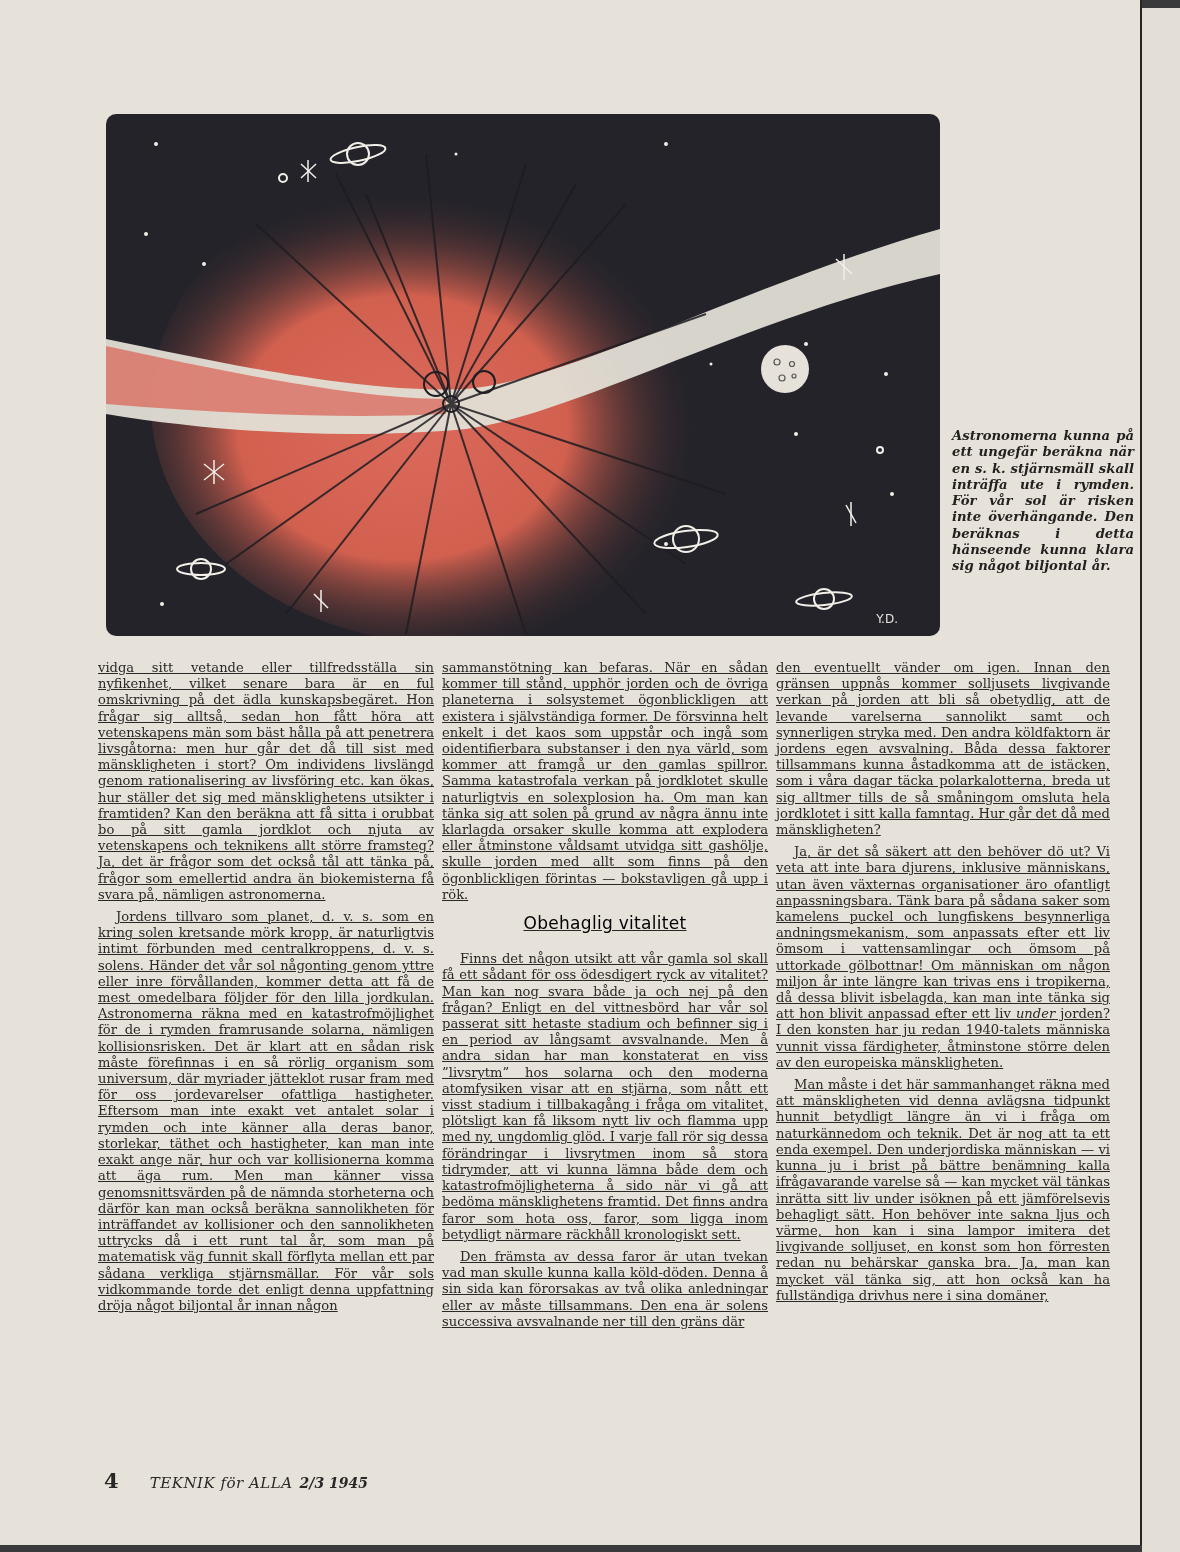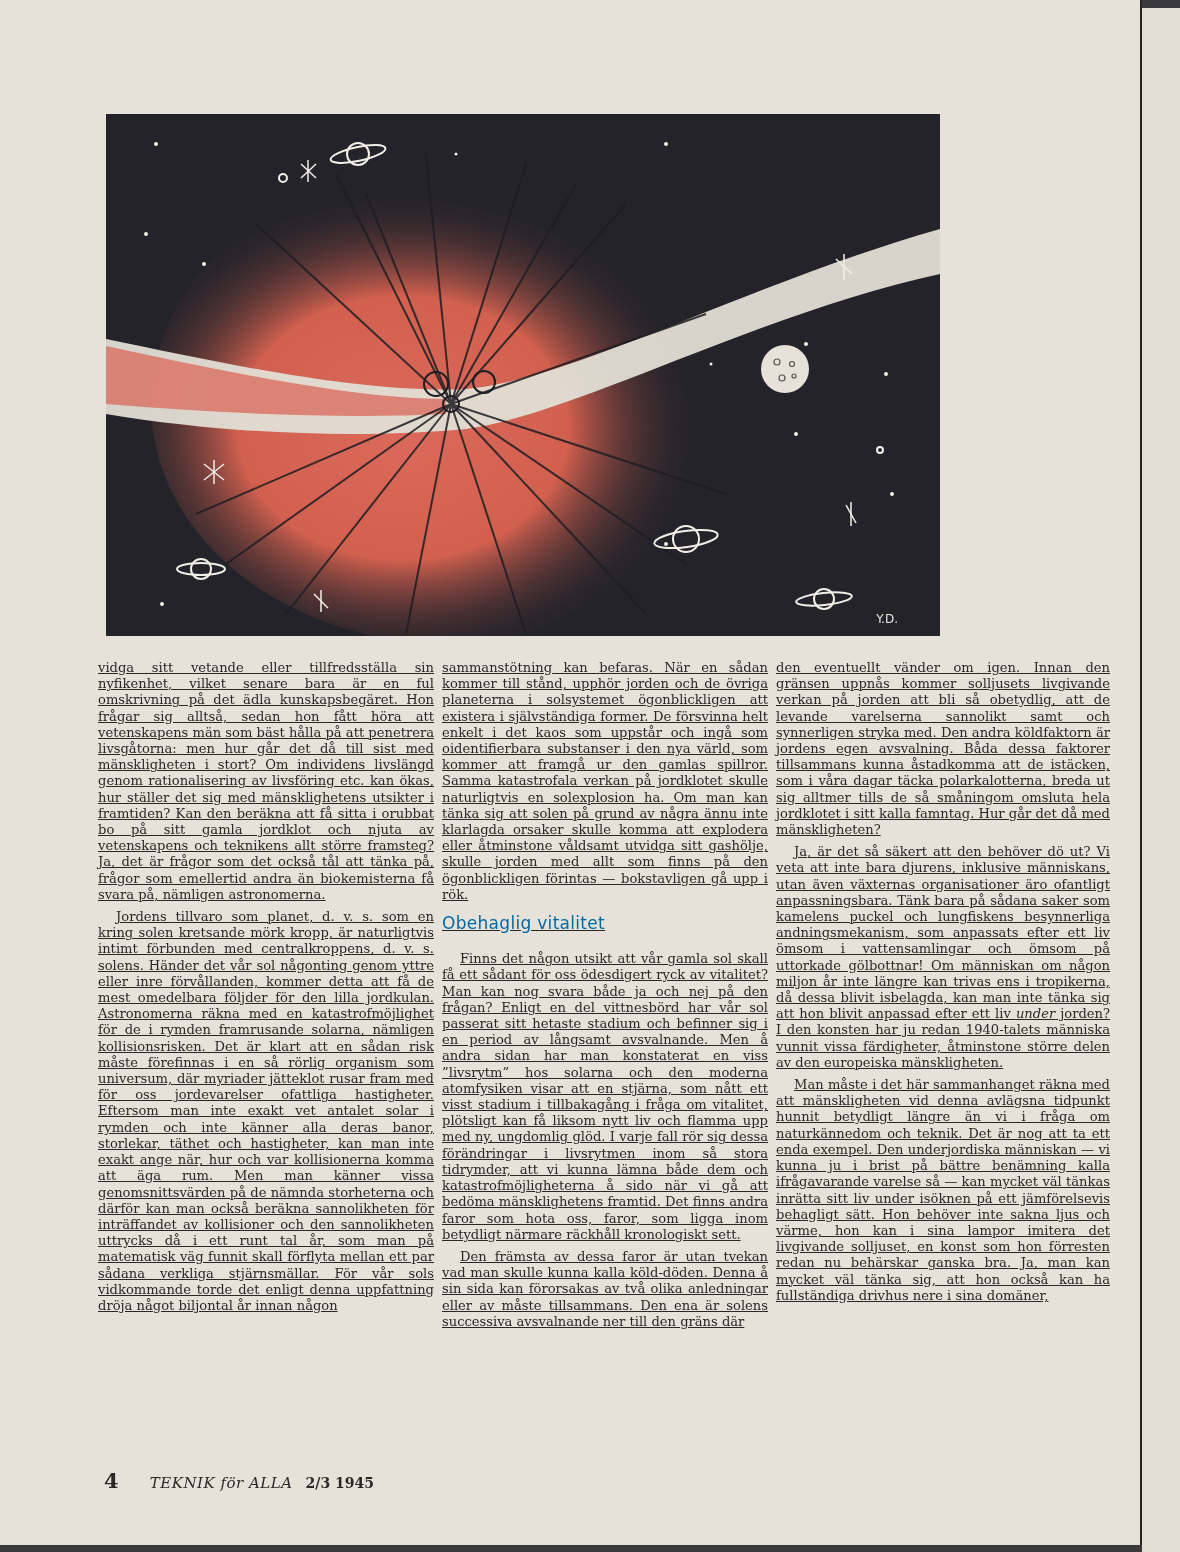--- a/index.html
+++ b/index.html
@@ -14,20 +14,21 @@
     border-right: 2px solid #2a2520;
   }
   .next-page {
     position: absolute; left: 1142px; top: 8px; width: 38px; height: 1544px;
     background: #e3ded6;
   }
   .illustration {
     position: absolute; left: 106px; top: 114px; width: 834px; height: 522px;
     background: #24232a;
     overflow: hidden;
+    border-radius: 10px;
   }
   .illustration svg { position: absolute; left: 0; top: 0; }
   .signature {
     position: absolute; right: 42px; bottom: 10px;
     color: #e8e4dc; font-family: "DejaVu Sans", sans-serif; font-size: 12px;
   }
   .caption {
     position: absolute; left: 952px; top: 428px; width: 182px;
     font-family: "DejaVu Serif", serif; font-style: italic; font-weight: bold;
     font-size: 13.2px; line-height: 16.3px; color: #232120;
@@ -37,30 +38,30 @@
     position: absolute; top: 660px;
     font-family: "DejaVu Serif", serif; font-size: 13.1px; line-height: 16.2px;
     color: #2a2826; text-align: justify; hyphens: none; text-decoration: underline;
   }
   .col p { margin: 0 0 6px 0; text-indent: 0; }
   .col p.indent { text-indent: 18px; }
   .col1 { left: 98px; width: 336px; }
   .col2 { left: 442px; width: 326px; }
   .col3 { left: 776px; width: 334px; }
   .subhead {
-    font-family: "DejaVu Sans", sans-serif; color: #0369a1;
-    font-size: 17px; margin: 12px 0 20px 0; letter-spacing: 0.3px;
+    font-family: "DejaVu Sans", sans-serif; color: #000000;
+    font-size: 17px; text-align: center; margin: 12px 0 20px 0; letter-spacing: 0.3px;
   }
   .footer {
     position: absolute; left: 104px; top: 1468px;
     font-family: "DejaVu Serif", serif; color: #2a2826;
   }
   .footer .page-number { font-size: 21px; font-weight: bold; margin-right: 26px; }
   .footer .magazine { font-size: 15px; font-style: italic; letter-spacing: 0.5px; }
-  .footer .issue { font-size: 14px; font-weight: bold; margin-left: 8px; }
+  .footer .issue { font-size: 14px; font-style: italic; font-weight: bold; margin-left: 2px; }
   em { font-style: italic; }
 </style>
 </head>
 <body>
 
 <div class="page">
 
   <div class="illustration">
     <svg width="834" height="522" viewBox="0 0 834 522">
       <defs>
@@ -147,20 +148,21 @@
       <g fill="none" stroke="#555" stroke-width="1.2">
         <circle cx="671" cy="248" r="3"></circle>
           <circle cx="686" cy="250" r="2.5"></circle>
           <circle cx="676" cy="264" r="3"></circle>
           <circle cx="688" cy="262" r="2"></circle>
       </g>
     </svg>
     <div class="signature">Y.D.</div>
   </div>
 
+  <div class="caption">Astronomerna kunna på ett ungefär beräkna när en s. k. stjärnsmäll skall inträffa ute i rymden. För vår sol är risken inte överhängande. Den beräknas i detta hänseende kunna klara sig något biljontal år.</div>
 
   <div class="col col1">
     <p>vidga sitt vetande eller tillfredsställa sin nyfikenhet, vilket senare bara är en ful omskrivning på det ädla kunskapsbegäret. Hon frågar sig alltså, sedan hon fått höra att vetenskapens män som bäst hålla på att penetrera livsgåtorna: men hur går det då till sist med mänskligheten i stort? Om individens livslängd genom rationalisering av livsföring etc. kan ökas, hur ställer det sig med mänsklighetens utsikter i framtiden? Kan den beräkna att få sitta i orubbat bo på sitt gamla jordklot och njuta av vetenskapens och teknikens allt större framsteg? Ja, det är frågor som det också tål att tänka på, frågor som emellertid andra än biokemisterna få svara på, nämligen astronomerna.</p>
     <p class="indent">Jordens tillvaro som planet, d. v. s. som en kring solen kretsande mörk kropp, är naturligtvis intimt förbunden med centralkroppens, d. v. s. solens. Händer det vår sol någonting genom yttre eller inre förvållanden, kommer detta att få de mest omedelbara följder för den lilla jordkulan. Astronomerna räkna med en katastrofmöjlighet för de i rymden framrusande solarna, nämligen kollisionsrisken. Det är klart att en sådan risk måste förefinnas i en så rörlig organism som universum, där myriader jätteklot rusar fram med för oss jordevarelser ofattliga hastigheter. Eftersom man inte exakt vet antalet solar i rymden och inte känner alla deras banor, storlekar, täthet och hastigheter, kan man inte exakt ange när, hur och var kollisionerna komma att äga rum. Men man känner vissa genomsnittsvärden på de nämnda storheterna och därför kan man också beräkna sannolikheten för inträffandet av kollisioner och den sannolikheten uttrycks då i ett runt tal år, som man på matematisk väg funnit skall förflyta mellan ett par sådana verkliga stjärnsmällar. För vår sols vidkommande torde det enligt denna uppfattning dröja något biljontal år innan någon</p>
   </div>
 
   <div class="col col2">
     <p>sammanstötning kan befaras. När en sådan kommer till stånd, upphör jorden och de övriga planeterna i solsystemet ögonblickligen att existera i självständiga former. De försvinna helt enkelt i det kaos som uppstår och ingå som oidentifierbara substanser i den nya värld, som kommer att framgå ur den gamlas spillror. Samma katastrofala verkan på jordklotet skulle naturligtvis en solexplosion ha. Om man kan tänka sig att solen på grund av några ännu inte klarlagda orsaker skulle komma att explodera eller åtminstone våldsamt utvidga sitt gashölje, skulle jorden med allt som finns på den ögonblickligen förintas — bokstavligen gå upp i rök.</p>
     <div class="subhead">Obehaglig vitalitet</div>
     <p class="indent">Finns det någon utsikt att vår gamla sol skall få ett sådant för oss ödesdigert ryck av vitalitet? Man kan nog svara både ja och nej på den frågan? Enligt en del vittnesbörd har vår sol passerat sitt hetaste stadium och befinner sig i en period av långsamt avsvalnande. Men å andra sidan har man konstaterat en viss ”livsrytm” hos solarna och den moderna atomfysiken visar att en stjärna, som nått ett visst stadium i tillbakagång i fråga om vitalitet, plötsligt kan få liksom nytt liv och flamma upp med ny, ungdomlig glöd. I varje fall rör sig dessa förändringar i livsrytmen inom så stora tidrymder, att vi kunna lämna både dem och katastrofmöjligheterna å sido när vi gå att bedöma mänsklighetens framtid. Det finns andra faror som hota oss, faror, som ligga inom betydligt närmare räckhåll kronologiskt sett.</p>

